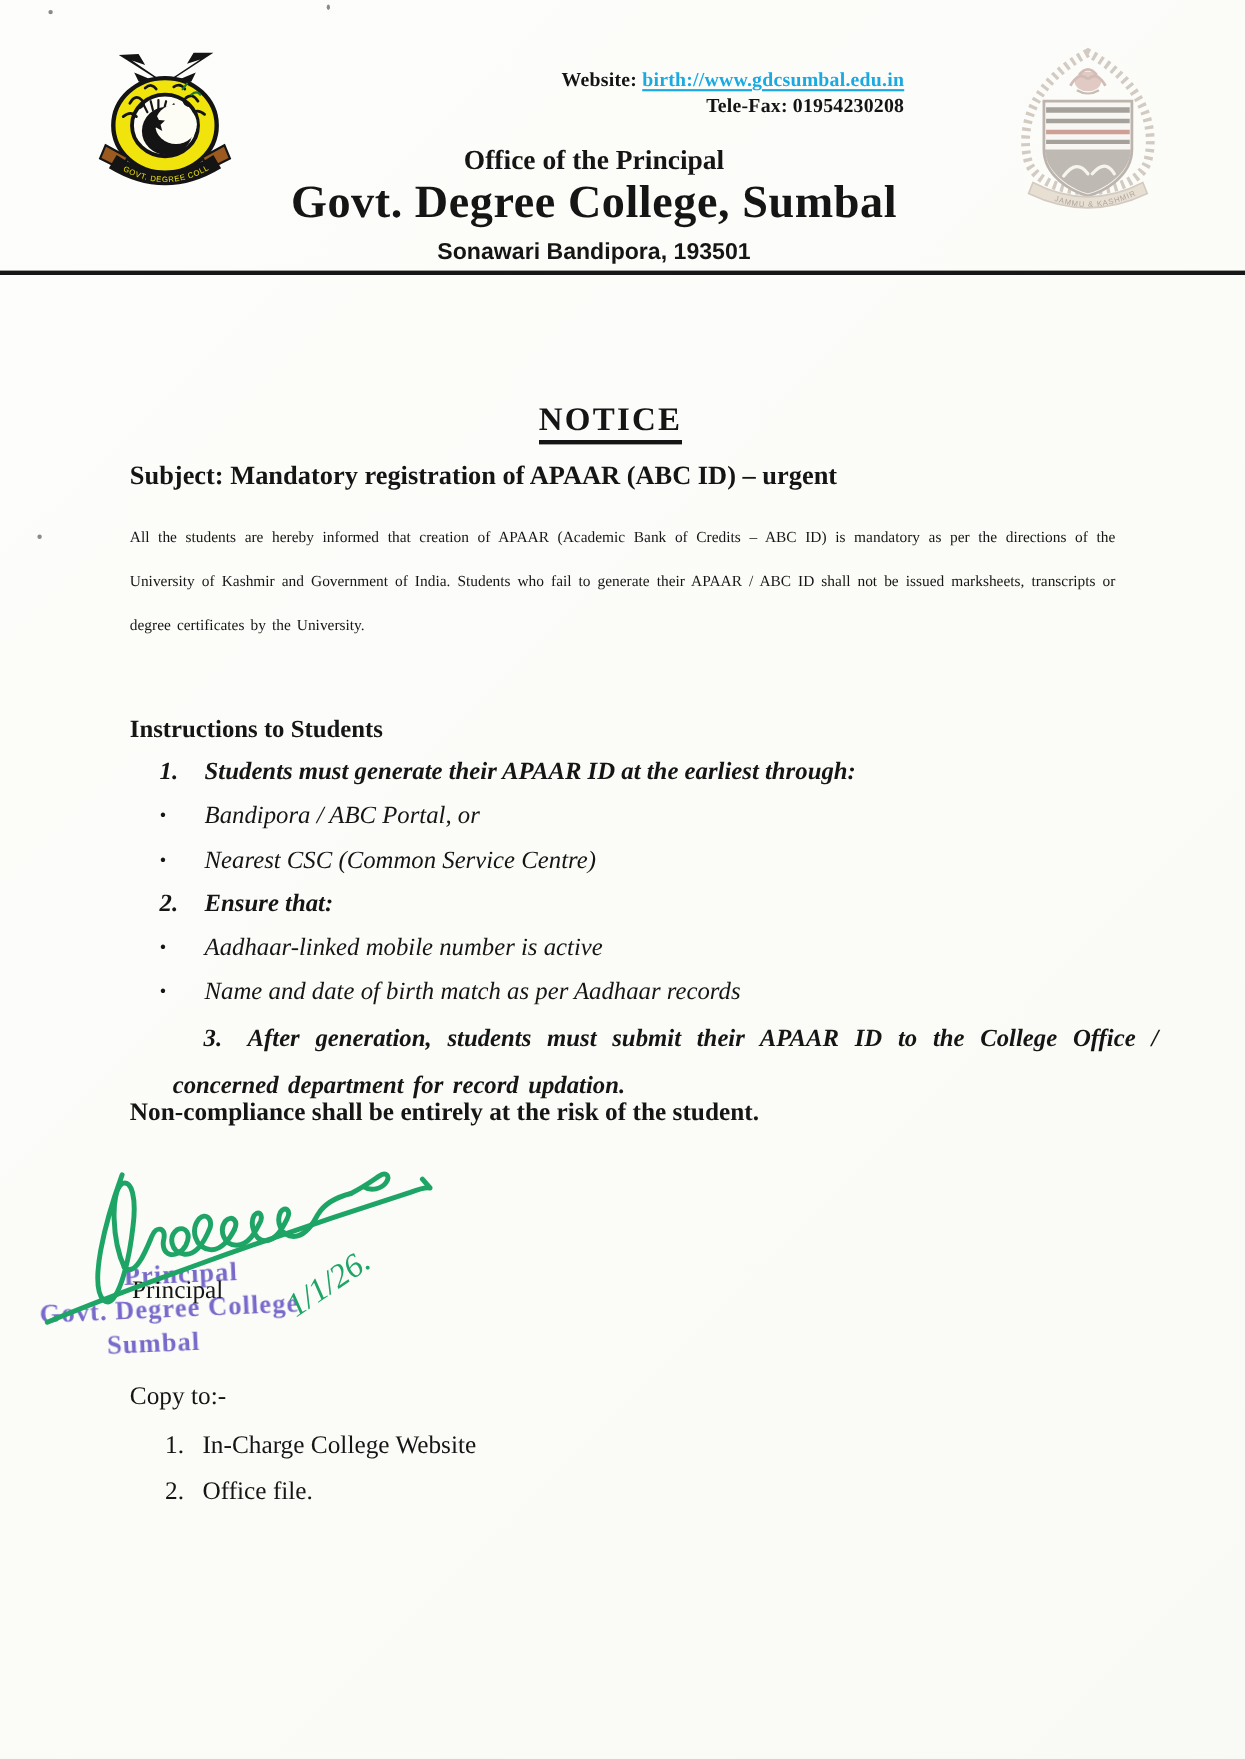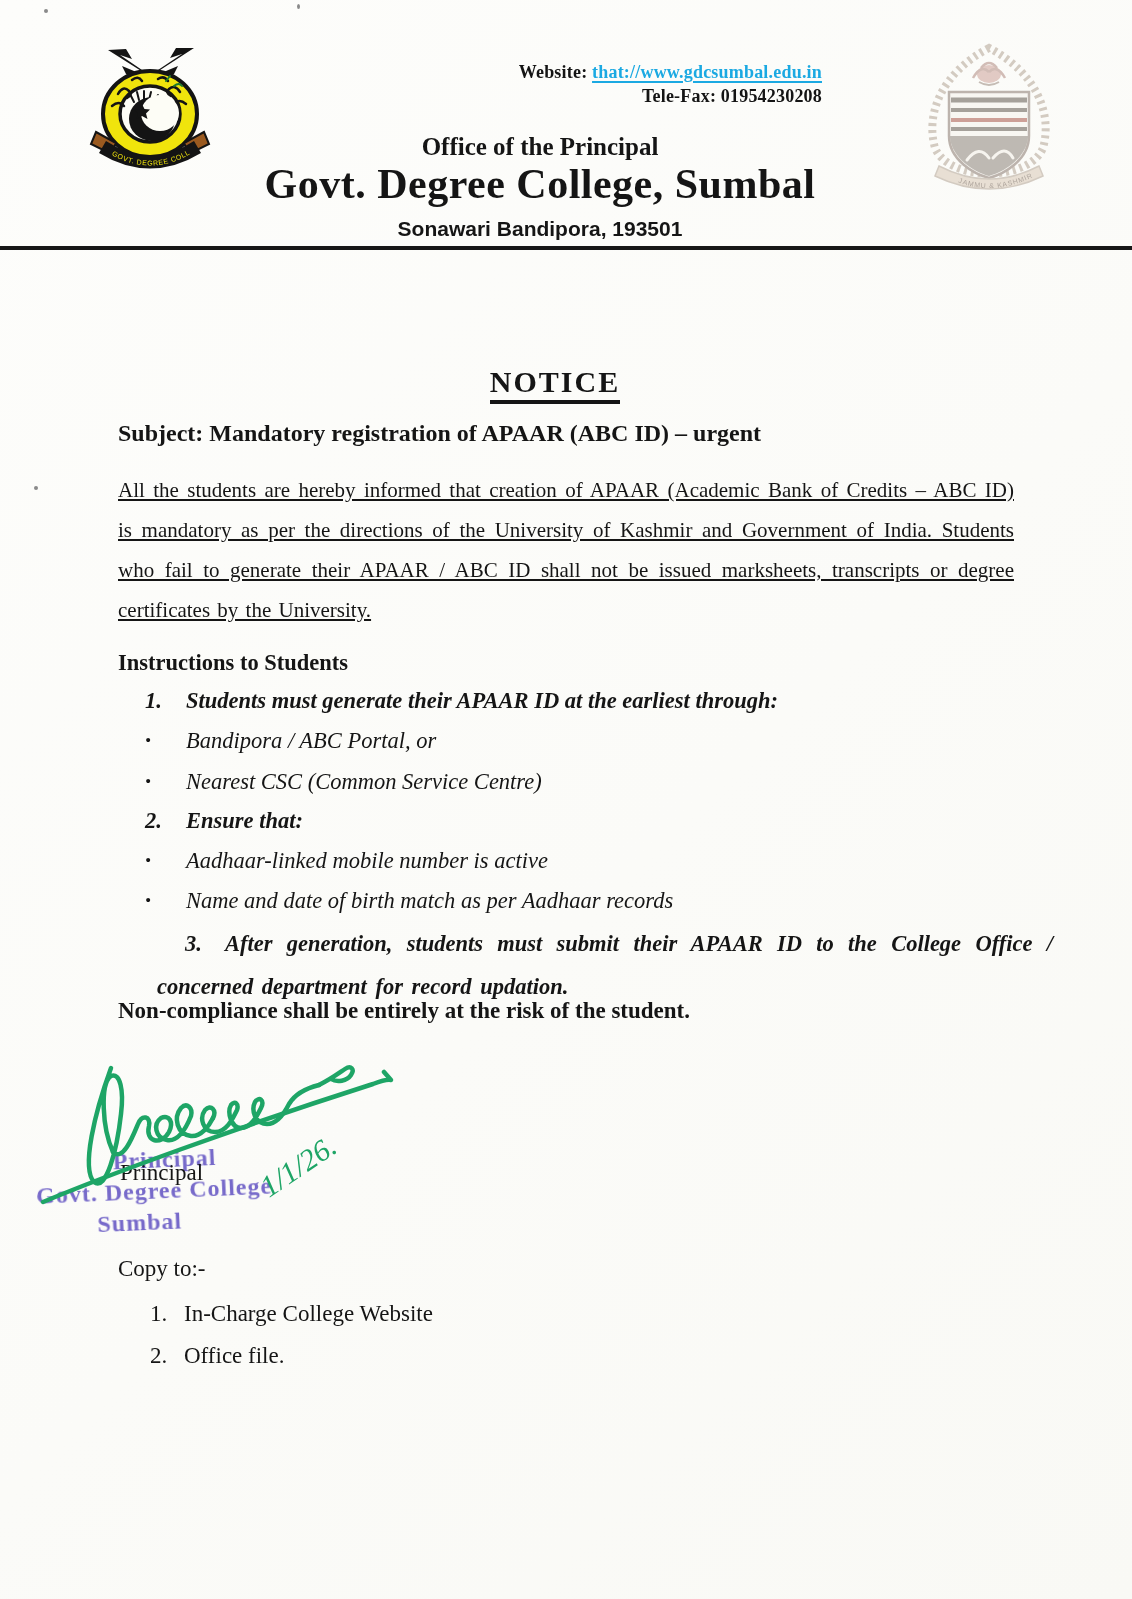--- a/index.html
+++ b/index.html
@@ -22,21 +22,21 @@
     font-size:42px; font-weight:bold; letter-spacing:.5px;}
   .address-line{position:absolute; left:0; top:217px; width:1080px; text-align:center;
     font-family:"Liberation Sans", sans-serif; font-size:21px; font-weight:bold;}
   .rule{position:absolute; left:0; top:246px; width:1132px; height:4px; background:#171717;}
   
   .notice-title{position:absolute; left:0; top:334px; width:1110px; text-align:center;
     font-size:30px; font-weight:bold; letter-spacing:2px;margin-top:31px;}
   .notice-title span{border-bottom:4px solid #151515; padding-bottom:2px;}
   .subject{position:absolute; left:118px; top:420px; font-size:24px; font-weight:bold;}
   .body-par{position:absolute; left:118px; top:470px; width:896px;
-    font-size:21px; line-height:40px; text-align:justify; word-spacing:2px;text-decoration:underline;}
+    font-size:14px; line-height:40px; text-align:justify; word-spacing:2px;}
   .instr-head{position:absolute; left:118px; top:650px; font-size:22.5px; font-weight:bold;}
   .li{position:absolute; left:145px; width:880px; font-size:22.5px; font-style:italic;}
   .li .marker{display:inline-block; width:41px;}
   .li.num{font-weight:bold;}
   .li.bul .marker{font-size:17px; vertical-align:2px;}
   .item3{position:absolute; left:118px; top:922px; width:896px; font-size:22.5px;
     font-weight:bold; font-style:italic; line-height:43px; text-align:justify; text-indent:28px; word-spacing:3px;margin-left:39px;}
   .item3 .marker3{display:inline-block; width:40px; text-indent:0;}
   .warning{position:absolute; left:118px; top:998px; font-size:23px; font-weight:bold;}
   
@@ -121,21 +121,21 @@
         <path id="stateBanner" d="M46,138 Q88,158 130,138"></path>
       </defs>
     <text font-size="7" fill="#6d5c50" letter-spacing="0.8" font-family="Liberation Sans, sans-serif">
       <textPath href="#stateBanner" startOffset="12">JAMMU &amp; KASHMIR</textPath>
     </text>
   </svg>
 
   <div class="contact">
     <div>
       <span class="lbl">Website:</span>
-      <span class="lnk">that://www.gdcsumbal.edu.in</span>
+      <span class="lnk">birth://www.gdcsumbal.edu.in</span>
     </div>
     <div class="fax">Tele-Fax: 01954230208</div>
   </div>
 
   <div class="office-line">Office of the Principal</div>
   <div class="college-name">Govt. Degree College, Sumbal</div>
   <div class="address-line">Sonawari Bandipora, 193501</div>
   <div class="rule"></div>
 
   <div class="notice-title">

